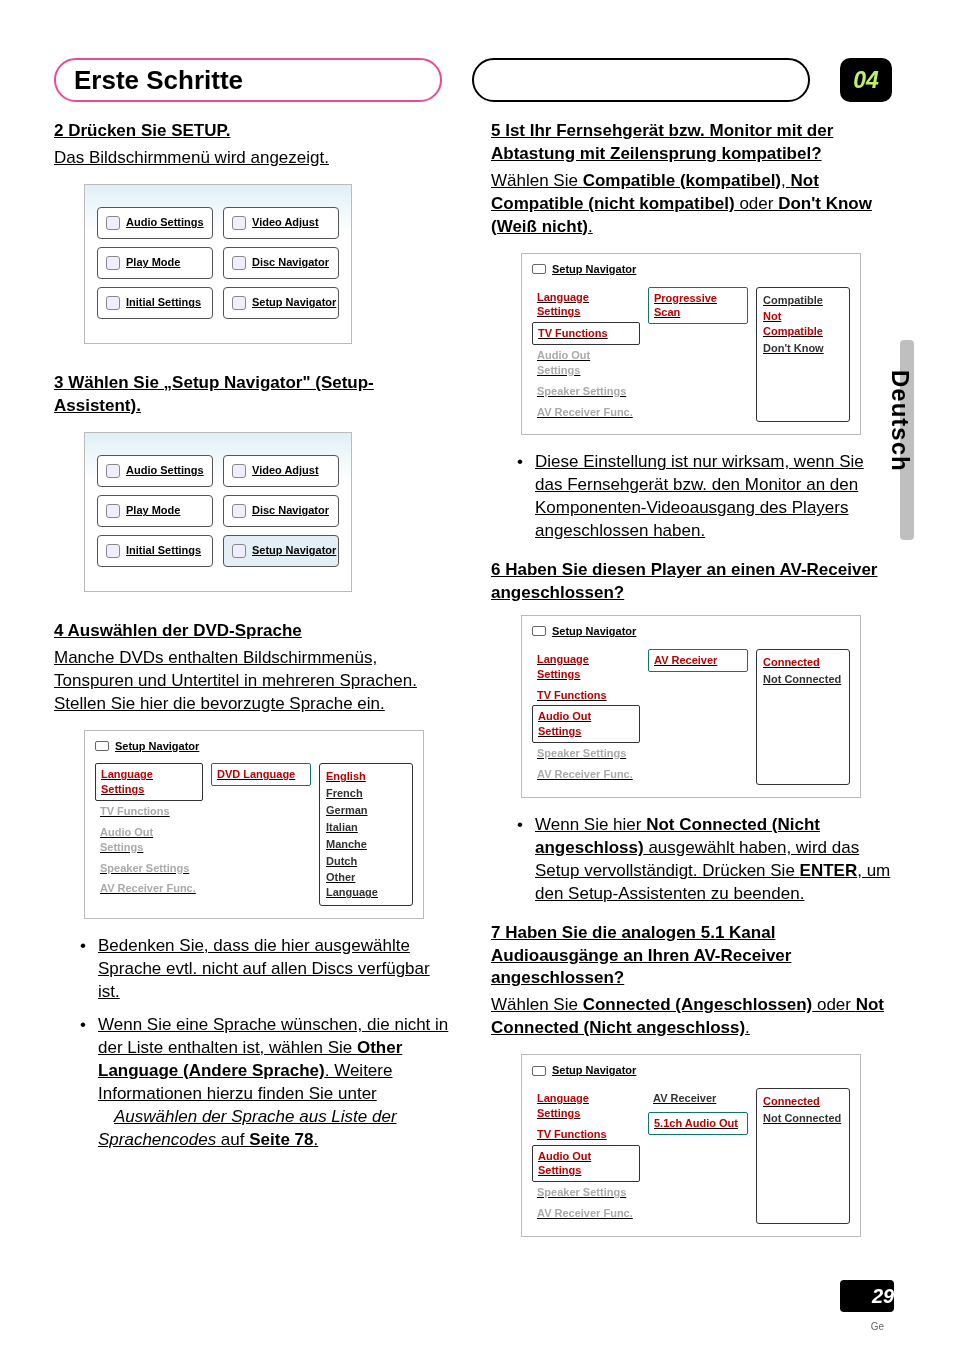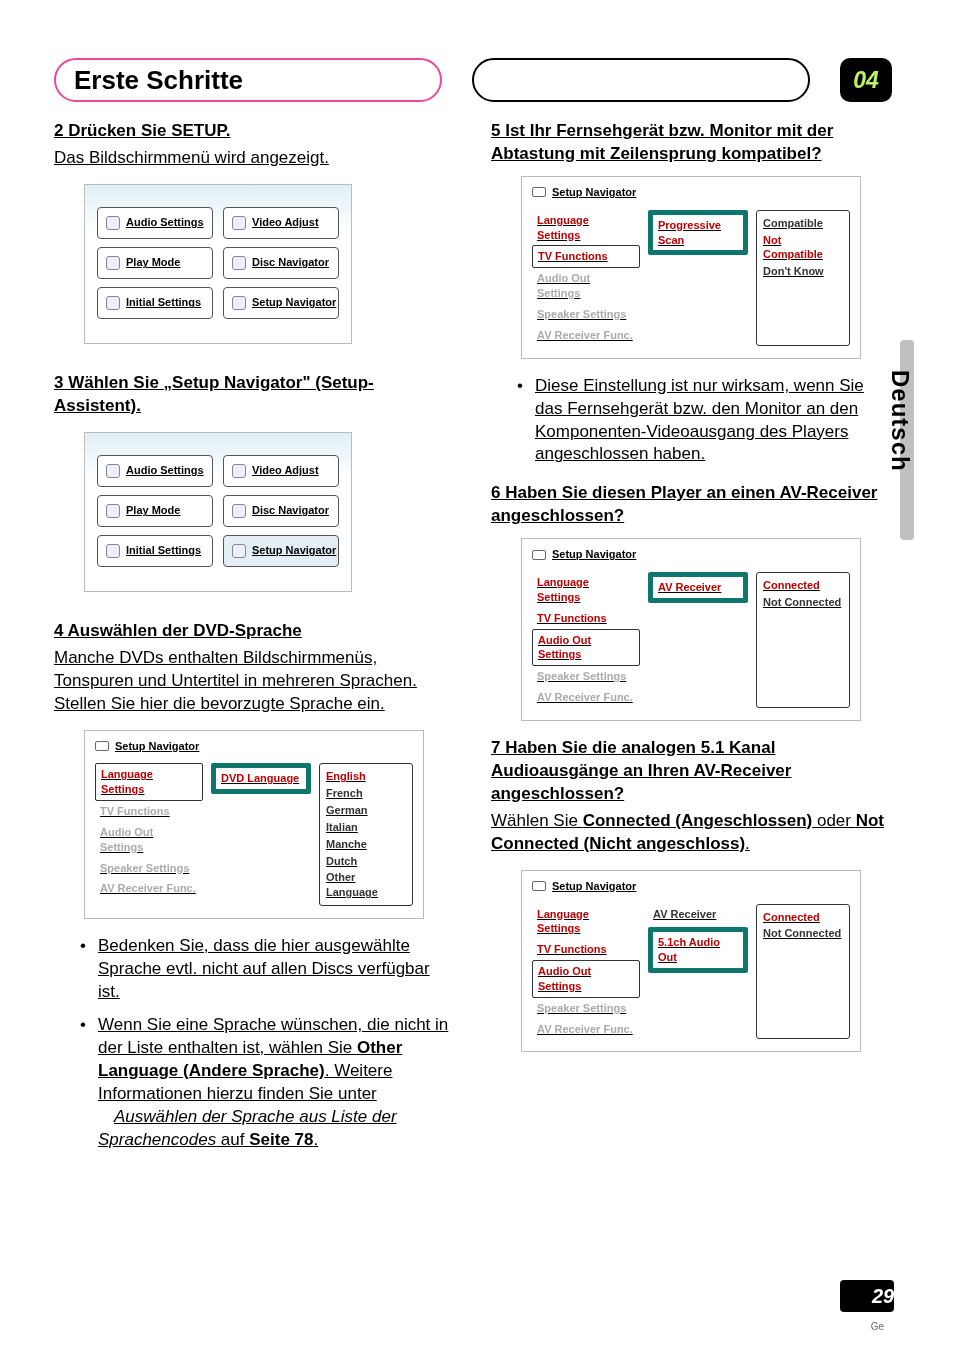--- a/index.html
+++ b/index.html
@@ -104,21 +104,21 @@
     padding: 8px 10px 12px;
     font-size:11px;
   }
   .nav-title { display:flex; align-items:center; gap:6px; font-weight:700; margin-bottom:10px; font-size:11px;}
   .nav-title-icon { width:14px;height:10px;border:1px solid #666;border-radius:2px;display:inline-block;}
   .nav-body { display:flex; gap:8px; }
   .nav-left { width:108px; }
   .nav-left-item { padding:3px 5px; color:#aaa; font-weight:700;}
   .nav-left-item.active { color:#b00; border:1px solid #333; border-radius:2px;}
   .nav-mid { width:100px; }
-  .nav-mid-item { border:5px solid #0f766e; border-radius:2px; padding:3px 5px; margin-bottom:3px; color:#b00; font-weight:700;}
+  .nav-mid-item { border:1px solid #0f766e; border-radius:2px; padding:3px 5px; margin-bottom:3px; color:#b00; font-weight:700;}
   .nav-mid-item.plain { border:none; color:#333; }
   .nav-right { flex:1; border:1px solid #333; border-radius:3px; padding:4px 6px;}
   .nav-right-item { padding:1px 0; font-weight:700; color:#333;}
   .nav-right-item.sel { color:#b00; }
 
   
   .side-tab {
     position:absolute;
     right: 40px;
     top: 370px;
@@ -283,20 +283,23 @@
     <ul class="bullet-list">
       <li><span>Bedenken Sie, dass die hier ausgewählte Sprache evtl. nicht auf allen Discs verfügbar ist.</span></li>
       <li>
         <span>Wenn Sie eine Sprache wünschen, die nicht in der Liste enthalten ist, wählen Sie </span><span class="bold">Other Language (Andere Sprache)</span><span>. Weitere Informationen hierzu finden Sie unter </span><span class="italic">Auswählen der Sprache aus Liste der Sprachencodes</span><span> auf </span><span class="bold">Seite 78</span><span>.</span>
       </li>
     </ul>
   </div>
 
   <div class="col">
     <div class="step-heading">5   Ist Ihr Fernsehgerät bzw. Monitor mit der Abtastung mit Zeilensprung kompatibel?</div>
+    <div class="body-text">
+      <span>Wählen Sie </span><span class="bold">Compatible (kompatibel)</span><span>, </span><span class="bold">Not Compatible (nicht kompatibel)</span><span> oder </span><span class="bold">Don't Know (Weiß nicht)</span><span>.</span>
+    </div>
 
     <div class="nav-panel">
       <div class="nav-title">
           <span class="nav-title-icon"></span>
           <span>Setup Navigator</span>
         </div>
       <div class="nav-body">
         <div class="nav-left">
           <div class="nav-left-item" style="color:#b00">Language Settings</div>
           <div class="nav-left-item active">TV Functions</div>
@@ -337,20 +340,25 @@
         <div class="nav-mid">
           <div class="nav-mid-item">AV Receiver</div>
         </div>
         <div class="nav-right">
           <div class="nav-right-item sel">Connected</div>
           <div class="nav-right-item">Not Connected</div>
         </div>
       </div>
     </div>
 
+    <ul class="bullet-list">
+      <li>
+        <span>Wenn Sie hier </span><span class="bold">Not Connected (Nicht angeschloss)</span><span> ausgewählt haben, wird das Setup vervollständigt. Drücken Sie </span><span class="bold">ENTER</span><span>, um den Setup-Assistenten zu beenden.</span>
+      </li>
+    </ul>
 
     <div class="step-heading">7   Haben Sie die analogen 5.1 Kanal Audioausgänge an Ihren AV-Receiver angeschlossen?</div>
     <div class="body-text">
       <span>Wählen Sie </span><span class="bold">Connected (Angeschlossen)</span><span> oder </span><span class="bold">Not Connected (Nicht angeschloss)</span><span>.</span>
     </div>
 
     <div class="nav-panel">
       <div class="nav-title">
           <span class="nav-title-icon"></span>
           <span>Setup Navigator</span>

